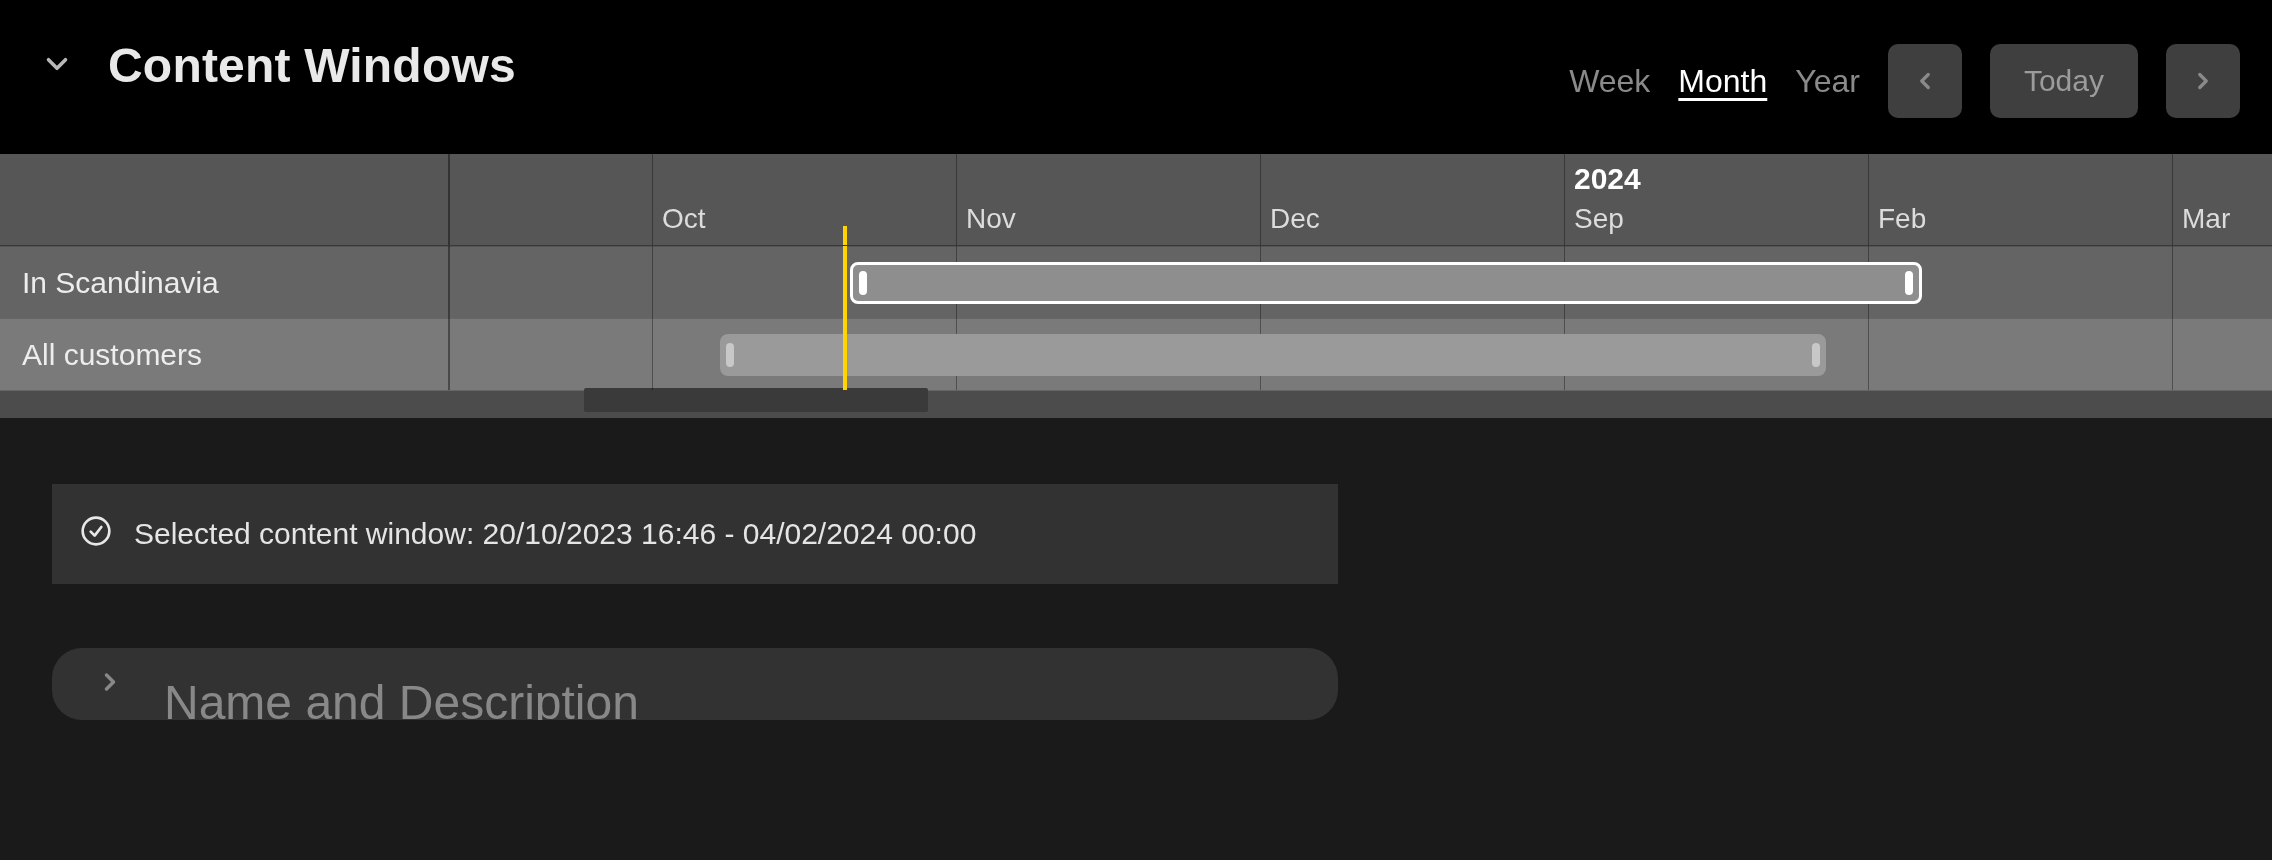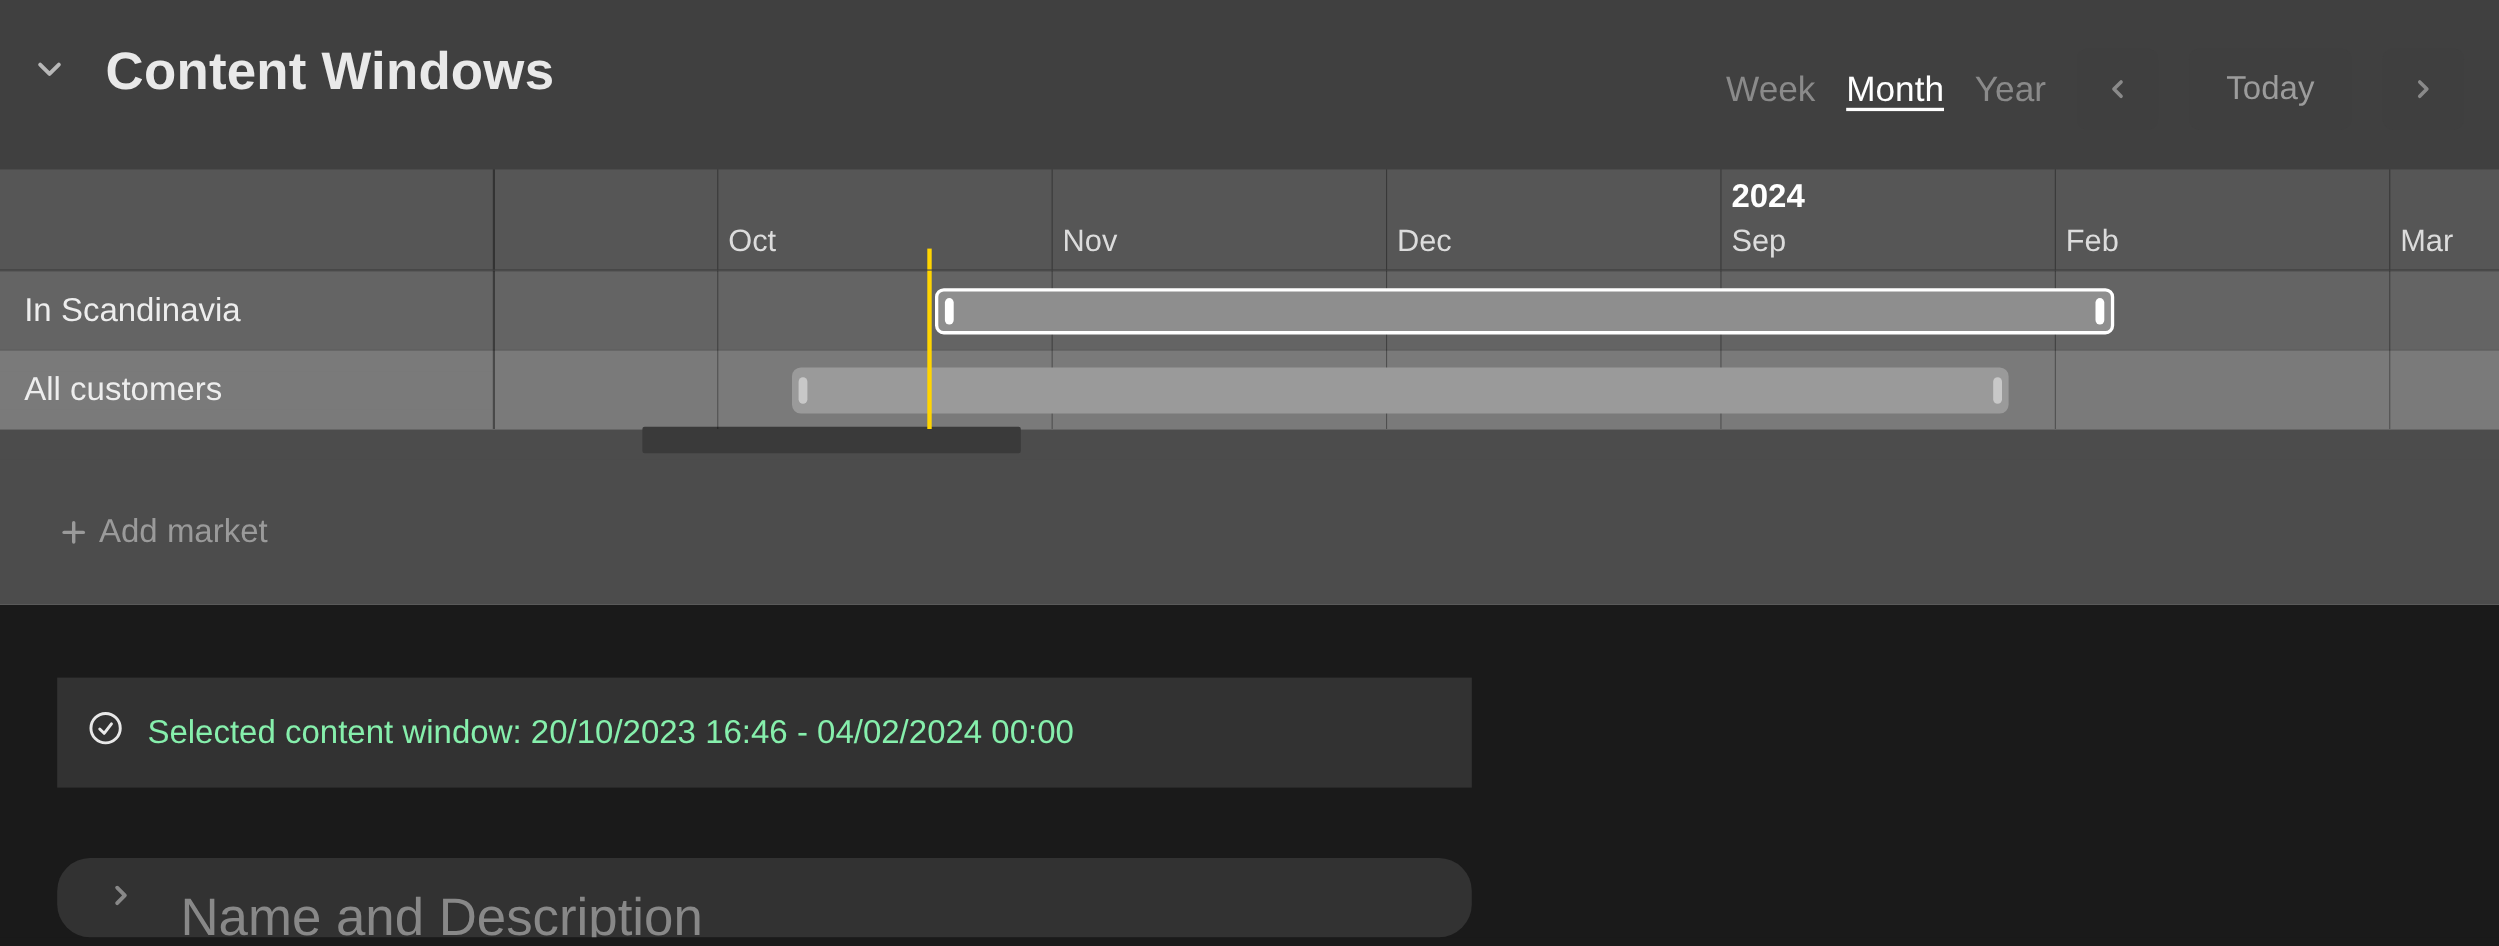--- a/index.html
+++ b/index.html
@@ -6,24 +6,24 @@
   html, body { width: 2272px; height: 860px; overflow: hidden; }
   body {
     background: #1a1a1a;
     font-family: -apple-system, BlinkMacSystemFont, "Segoe UI", Arial, sans-serif;
     color: #e6e6e6;
   }
 
   
   .header {
     height: 154px;
-    background: #404040;
+    background: #000000;
     display: flex;
     align-items: flex-start;
-    padding: 38px 28px 0 28px;
+    padding: 38px 28px 0 40px;
     justify-content: space-between;
   }
   .header-left { display: flex; align-items: center; gap: 34px; }
   .chevron svg { width: 34px; height: 34px; }
   .page-title {
     font-size: 48px;
     font-weight: 600;
     color: #e9e9e9;
     letter-spacing: 0.2px;
   }
@@ -195,21 +195,21 @@
   }
   .selected-banner {
     background: #323232;
     width: 1286px;
     height: 100px;
     display: flex;
     align-items: center;
     gap: 22px;
     padding: 0 28px;
     font-size: 30px;
-    color: #86efac;
+    color: #e5e5e5;
   }
   .selected-banner svg { width: 32px; height: 32px; flex-shrink: 0; }
 
   .section-card {
     margin-top: 64px;
     background: #323232;
     width: 1286px;
     height: 72px; 
     display: flex;
     align-items: center;
@@ -297,27 +297,20 @@
           <div class="handle"></div>
           <div class="handle"></div>
         </div>
       </div>
     </div>
 
   <div class="scroll-stub">
     <div class="scroll-thumb" id="scroll-thumb" style="left: 584px; width: 344px;"></div>
   </div>
 
-  <div class="add-market-row">
-    <svg viewBox="0 0 24 24" fill="none" stroke="#9a9a9a" stroke-width="2.5" stroke-linecap="round">
-        <line x1="12" y1="5" x2="12" y2="19"></line>
-        <line x1="5" y1="12" x2="19" y2="12"></line>
-      </svg>
-    <span>Add market</span>
-  </div>
 </div>
 
 <div class="detail">
   <div class="selected-banner">
     <span>
       <svg viewBox="0 0 24 24" fill="none" stroke="#e8e8e8" stroke-width="2" stroke-linecap="round" stroke-linejoin="round">
           <circle cx="12" cy="12" r="10"></circle>
           <polyline points="8 12.5 11 15.5 16 9"></polyline>
         </svg>
     </span>

